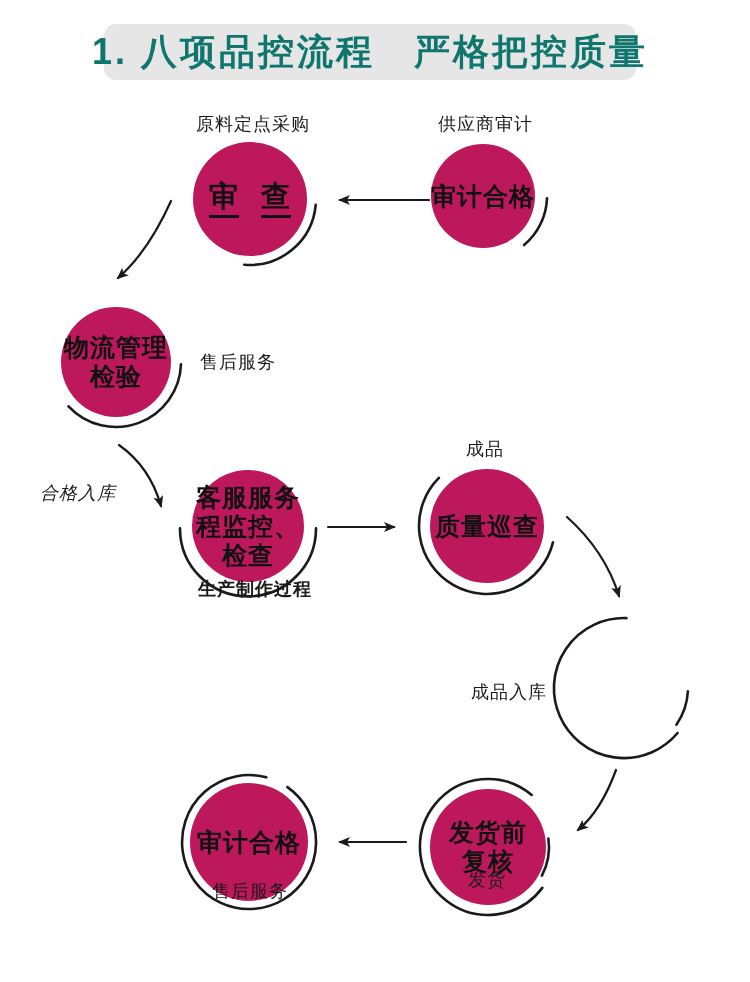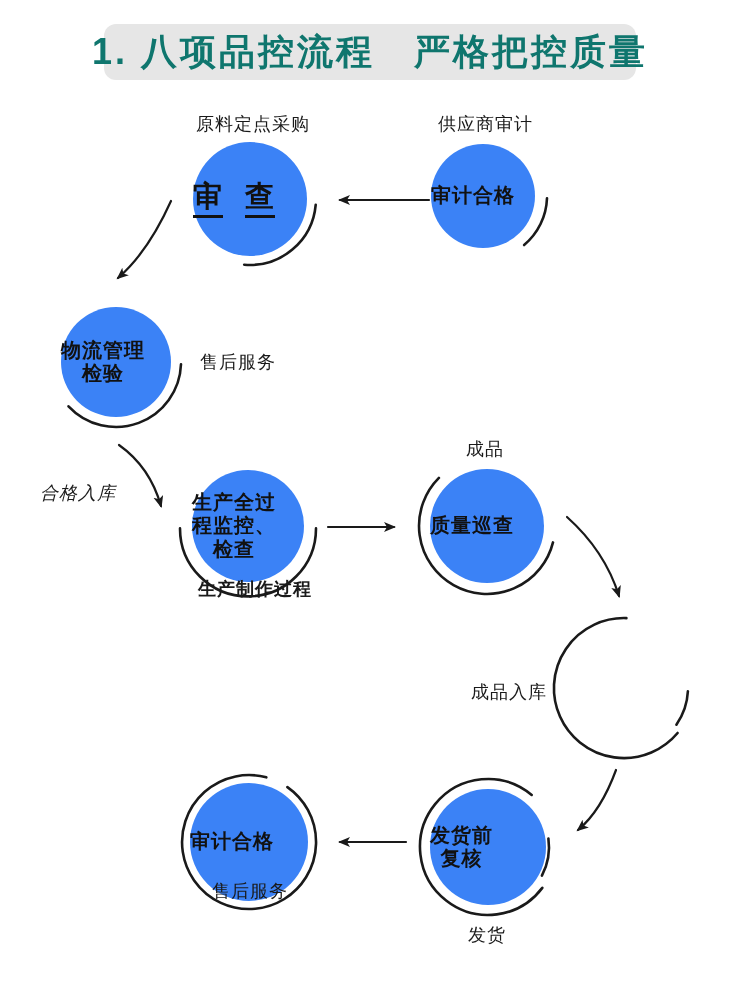--- a/index.html
+++ b/index.html
@@ -9,25 +9,25 @@
   }
   .banner{
     position:absolute;left:104px;top:24px;width:532px;height:56px;
     background:#e6e6e6;border-radius:12px;
     display:flex;align-items:center;justify-content:center;
   }
   .banner-title{
     font-size:36px;font-weight:bold;color:#0f766e;letter-spacing:3px;white-space:pre;
   }
   .node{
-    position:absolute;border-radius:50%;background:#3b82f6;
-    display:flex;align-items:center;text-align:center;
+    position:absolute;border-radius:50%;background:#be185d;
+    display:flex;align-items:center;justify-content:center;text-align:center;
   }
   .node-label{
-    font-weight:bold;color:#111;font-size:20px;line-height:1.16;
+    font-weight:bold;color:#111;font-size:25px;line-height:1.16;
     letter-spacing:1px;white-space:pre-line;
   }
   .node-review .node-label{font-size:29px;}
   .ul-part{display:inline-block;border-bottom:3px solid #111;padding-bottom:2px;}
   .ul-gap{margin-right:22px;}
   .caption{
     position:absolute;font-size:18px;color:#1a1a1a;letter-spacing:1px;white-space:nowrap;
   }
   .connectors{position:absolute;left:0;top:0;pointer-events:none;}
 </style>
@@ -76,21 +76,21 @@
   <div class="node" style="left:431px;top:144px;width:104px;height:104px;">
     <span class="node-label">审计合格</span>
   </div>
 
   <div class="node" style="left:61px;top:307px;width:110px;height:110px;">
     <span class="node-label">物流管理
 检验</span>
   </div>
 
   <div class="node" style="left:192px;top:470px;width:112px;height:112px;">
-    <span class="node-label">生产全过
+    <span class="node-label">客服服务
 程监控、
 检查</span>
   </div>
 
   <div class="node" style="left:430px;top:469px;width:114px;height:114px;">
     <span class="node-label">质量巡查</span>
   </div>
 
 
   <div class="node" style="left:430px;top:789px;width:116px;height:116px;">
@@ -102,16 +102,16 @@
     <span class="node-label">审计合格</span>
   </div>
 
   <div class="caption" style="left:196px;top:112px;">原料定点采购</div>
   <div class="caption" style="left:438px;top:112px;">供应商审计</div>
   <div class="caption" style="left:200px;top:350px;">售后服务</div>
   <div class="caption" style="left:40px;top:481px;font-style:italic;">合格入库</div>
   <div class="caption" style="left:198px;top:577px;font-weight:bold;">生产制作过程</div>
   <div class="caption" style="left:466px;top:437px;">成品</div>
   <div class="caption" style="left:471px;top:680px;">成品入库</div>
-  <div class="caption" style="left:468px;top:923px;">发货</div>
+  <div class="caption" style="left:468px;top:868px;">发货</div>
   <div class="caption" style="left:212px;top:879px;">售后服务</div>
 
 </div>
 
 </body></html>

